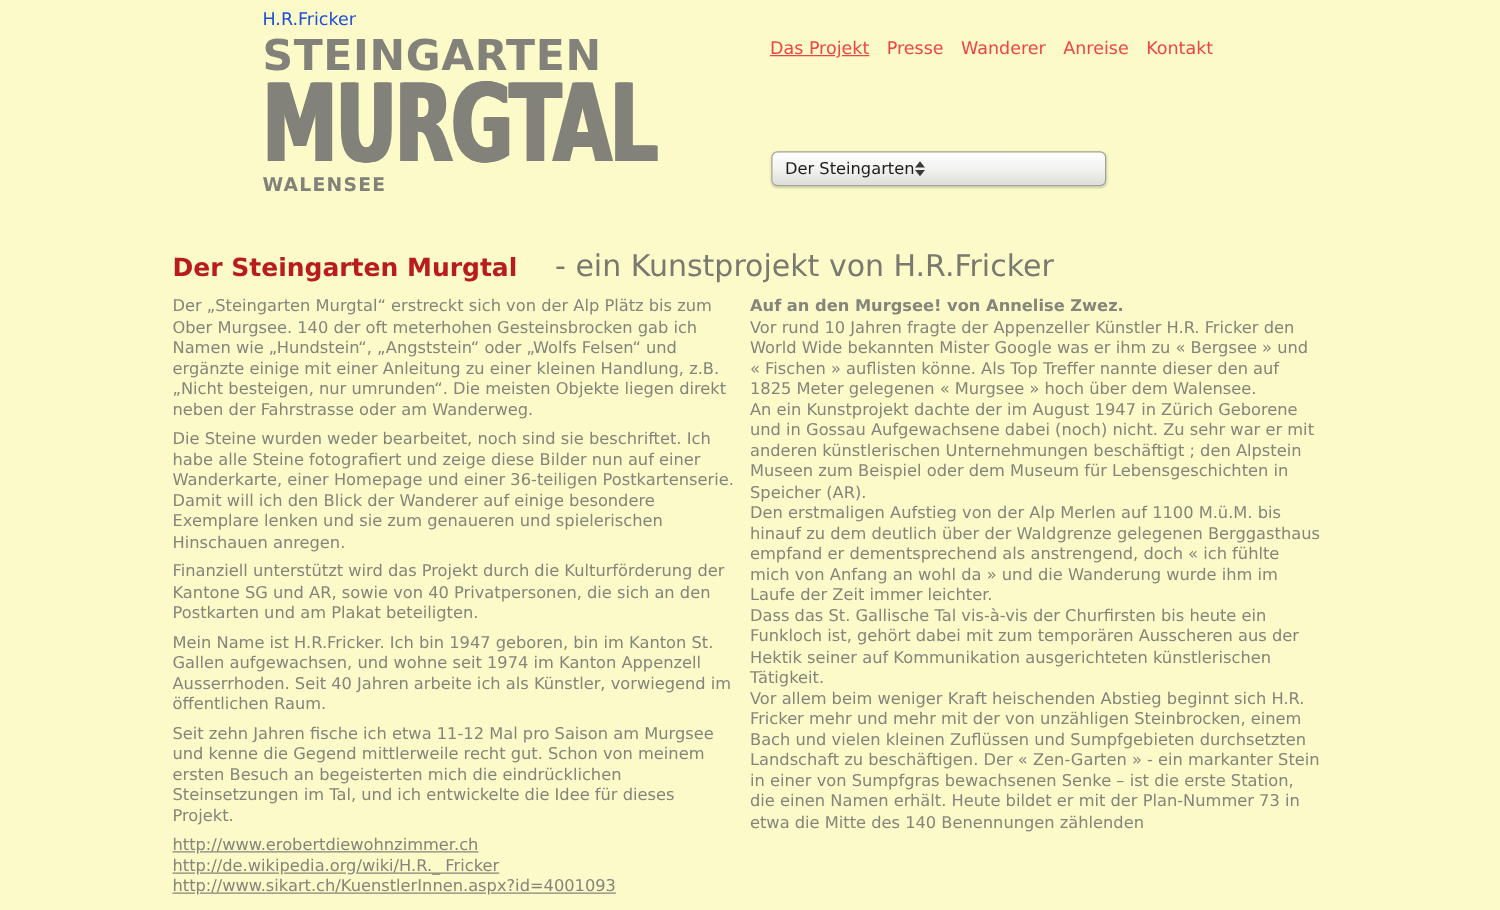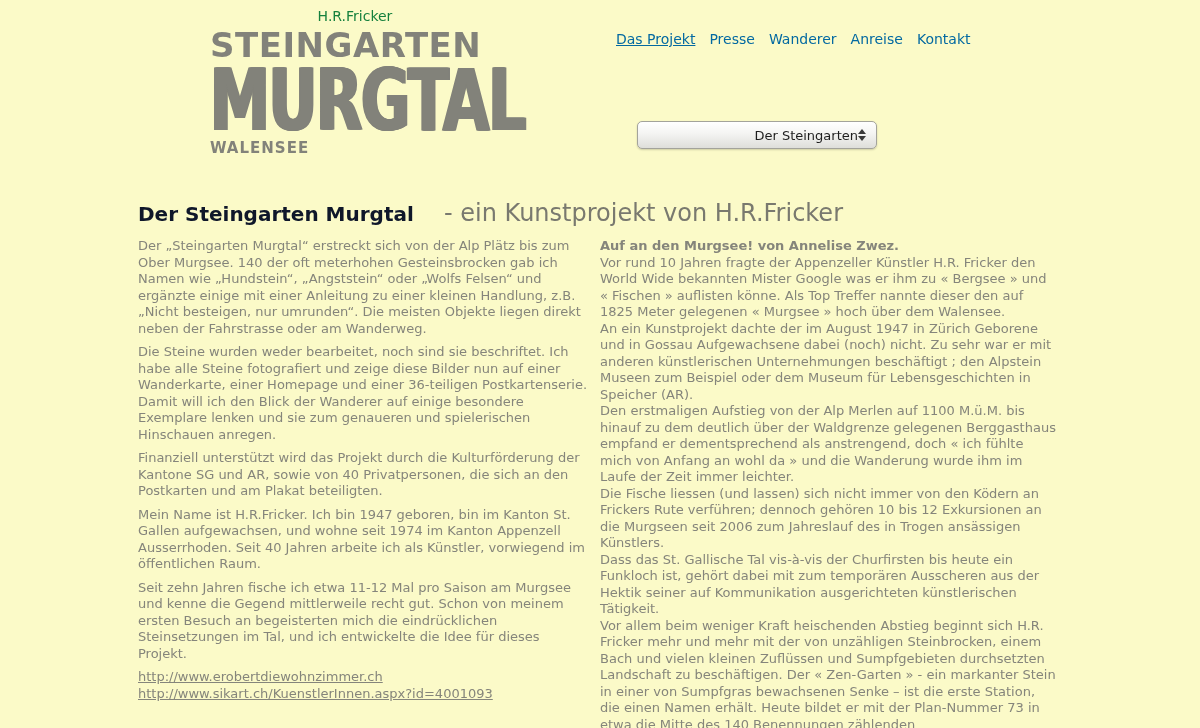--- a/index.html
+++ b/index.html
@@ -6,59 +6,59 @@
   body{
     width:1200px;height:728px;overflow:hidden;position:relative;
     background:#FBFAC8;
     font-family:"DejaVu Sans","Liberation Sans",sans-serif;
     color:#85857B;
   }
   .page{position:absolute;inset:0;}
 
   
   .logo{position:absolute;left:210px;top:8px;width:290px;color:#82827A;}
-  .brand-top{text-align:center;font-size:14px;color:#15803d;margin-bottom:3px;}
+  .brand-top{text-align:left;font-size:14px;color:#1d4ed8;margin-bottom:3px;}
   .logo-line1{
     font-size:34px;font-weight:bold;line-height:37px;letter-spacing:0.5px;
     white-space:nowrap;
   }
   .logo-line2{
     font-size:86px;line-height:72px;font-weight:bold;letter-spacing:-2px;
     transform:scaleX(0.70);transform-origin:0 55%;white-space:nowrap;
     text-shadow:1px 0 currentColor,-1px 0 currentColor,2px 0 currentColor,-2px 0 currentColor;
   }
   .logo-sub{
     display:flex;justify-content:space-between;font-weight:bold;
     font-size:15px;letter-spacing:1px;margin-top:3px;white-space:nowrap;
   }
 
   
   .nav{position:absolute;left:616px;top:31px;display:flex;gap:14px;
-    font-size:14px;color:#0369a1;white-space:nowrap;}
+    font-size:14px;color:#ef4444;white-space:nowrap;}
   .nav-item{cursor:pointer;text-decoration:none;color:inherit;}
   .nav-item.active{text-decoration:underline;}
 
   
   .select{
-    position:absolute;left:617px;top:121px;width:240px;height:28px;
+    position:absolute;left:617px;top:121px;width:268px;height:28px;
     box-sizing:border-box;border:1px solid #A3A39B;border-radius:5px;
     background:linear-gradient(180deg,#FFFFFF 0%,#F4F4F2 45%,#DEDEDA 100%);
     box-shadow:0 1px 2px rgba(0,0,0,0.18);
-    display:flex;align-items:center;justify-content:flex-end;
-    padding:0 10px 0 10px;cursor:pointer;margin-left:20px;
+    display:flex;align-items:center;justify-content:flex-start;
+    padding:0 10px 0 10px;cursor:pointer;
   }
   .select-value{font-size:13px;color:#1E1E1E;}
   .select-arrows{display:flex;flex-direction:column;align-items:center;}
   .arr{width:0;height:0;border-left:4px solid transparent;border-right:4px solid transparent;}
   .arr-up{border-bottom:5px solid #3A3A3A;margin-bottom:2px;}
   .arr-down{border-top:5px solid #3A3A3A;}
 
   
   .page-title{position:absolute;left:138px;top:191px;margin:0;font-weight:normal;white-space:nowrap;}
-  .title-bold{font-size:20px;font-weight:bold;color:#0f172a;}
+  .title-bold{font-size:20px;font-weight:bold;color:#b91c1c;}
   .title-rest{font-size:24px;color:#79796F;margin-left:20px;}
 
   
   .col{position:absolute;top:238px;font-size:13px;line-height:16.5px;color:#85857B;}
   .col-left{left:138px;width:452px;}
   .col-right{left:600px;width:456px;}
   .col p{margin:0 0 7px 0;}
   .col-right p{margin:0;}
   .essay-heading{font-weight:bold;}
   .links{margin-top:7px;}
@@ -100,27 +100,27 @@
   </h1>
 
   <section class="col col-left">
     <p>Der „Steingarten Murgtal“ erstreckt sich von der Alp Plätz bis zum Ober Murgsee. 140 der oft meterhohen Gesteinsbrocken gab ich Namen wie „Hundstein“, „Angststein“ oder „Wolfs Felsen“ und ergänzte einige mit einer Anleitung zu einer kleinen Handlung, z.B. „Nicht besteigen, nur umrunden“. Die meisten Objekte liegen direkt neben der Fahrstrasse oder am Wanderweg.</p>
     <p>Die Steine wurden weder bearbeitet, noch sind sie beschriftet. Ich habe alle Steine fotografiert und zeige diese Bilder nun auf einer Wanderkarte, einer Homepage und einer 36-teiligen Postkartenserie. Damit will ich den Blick der Wanderer auf einige besondere Exemplare lenken und sie zum genaueren und spielerischen Hinschauen anregen.</p>
     <p>Finanziell unterstützt wird das Projekt durch die Kulturförderung der Kantone SG und AR, sowie von 40 Privatpersonen, die sich an den Postkarten und am Plakat beteiligten.</p>
     <p>Mein Name ist H.R.Fricker. Ich bin 1947 geboren, bin im Kanton St. Gallen aufgewachsen, und wohne seit 1974 im Kanton Appenzell Ausserrhoden. Seit 40 Jahren arbeite ich als Künstler, vorwiegend im öffentlichen Raum.</p>
     <p>Seit zehn Jahren fische ich etwa 11-12 Mal pro Saison am Murgsee und kenne die Gegend mittlerweile recht gut. Schon von meinem ersten Besuch an begeisterten mich die eindrücklichen Steinsetzungen im Tal, und ich entwickelte die Idee für dieses Projekt.</p>
     <div class="links">
       <a class="ext-link">http://www.erobertdiewohnzimmer.ch</a>
+      <a class="ext-link">http://de.wikipedia.org/wiki/H.R._ Fricker</a>
       <a class="ext-link">http://www.sikart.ch/KuenstlerInnen.aspx?id=4001093</a>
     </div>
   </section>
 
   <section class="col col-right">
     <p class="essay-heading">Auf an den Murgsee! von Annelise Zwez.</p>
     <p>Vor rund 10 Jahren fragte der Appenzeller Künstler H.R. Fricker  den World Wide bekannten Mister Google was er ihm zu « Bergsee » und « Fischen » auflisten könne. Als Top Treffer nannte dieser den auf 1825 Meter gelegenen  « Murgsee » hoch über dem Walensee.</p>
     <p>An ein Kunstprojekt dachte der im August 1947 in Zürich Geborene und in Gossau Aufgewachsene dabei (noch) nicht. Zu sehr war er mit anderen künstlerischen Unternehmungen beschäftigt ; den Alpstein Museen zum Beispiel oder dem Museum für Lebensgeschichten in Speicher (AR).</p>
     <p>Den erstmaligen Aufstieg von der Alp Merlen auf 1100 M.ü.M. bis hinauf zu dem deutlich über der Waldgrenze gelegenen Berggasthaus empfand er dementsprechend als anstrengend, doch « ich fühlte mich von Anfang an wohl da » und die Wanderung wurde ihm im Laufe der Zeit immer leichter.</p>
-    <p>Die Fische liessen (und lassen) sich nicht immer von den Ködern an Frickers Rute verführen; dennoch gehören 10 bis 12 Exkursionen an die Murgseen seit 2006 zum Jahreslauf des in Trogen ansässigen Künstlers.</p>
     <p>Dass das St. Gallische Tal vis-à-vis der Churfirsten bis heute ein Funkloch ist, gehört dabei mit zum temporären Ausscheren aus der Hektik seiner auf Kommunikation ausgerichteten künstlerischen Tätigkeit.</p>
     <p>Vor allem beim weniger Kraft heischenden Abstieg beginnt sich H.R. Fricker mehr und mehr mit der von unzähligen Steinbrocken, einem Bach und vielen kleinen Zuflüssen und Sumpfgebieten durchsetzten Landschaft zu beschäftigen. Der « Zen-Garten » - ein markanter Stein in einer von Sumpfgras bewachsenen Senke – ist die erste Station, die einen Namen erhält. Heute bildet er mit der Plan-Nummer  73 in etwa die Mitte des 140 Benennungen zählenden</p>
   </section>
 
 </div>
 
 </body></html>

